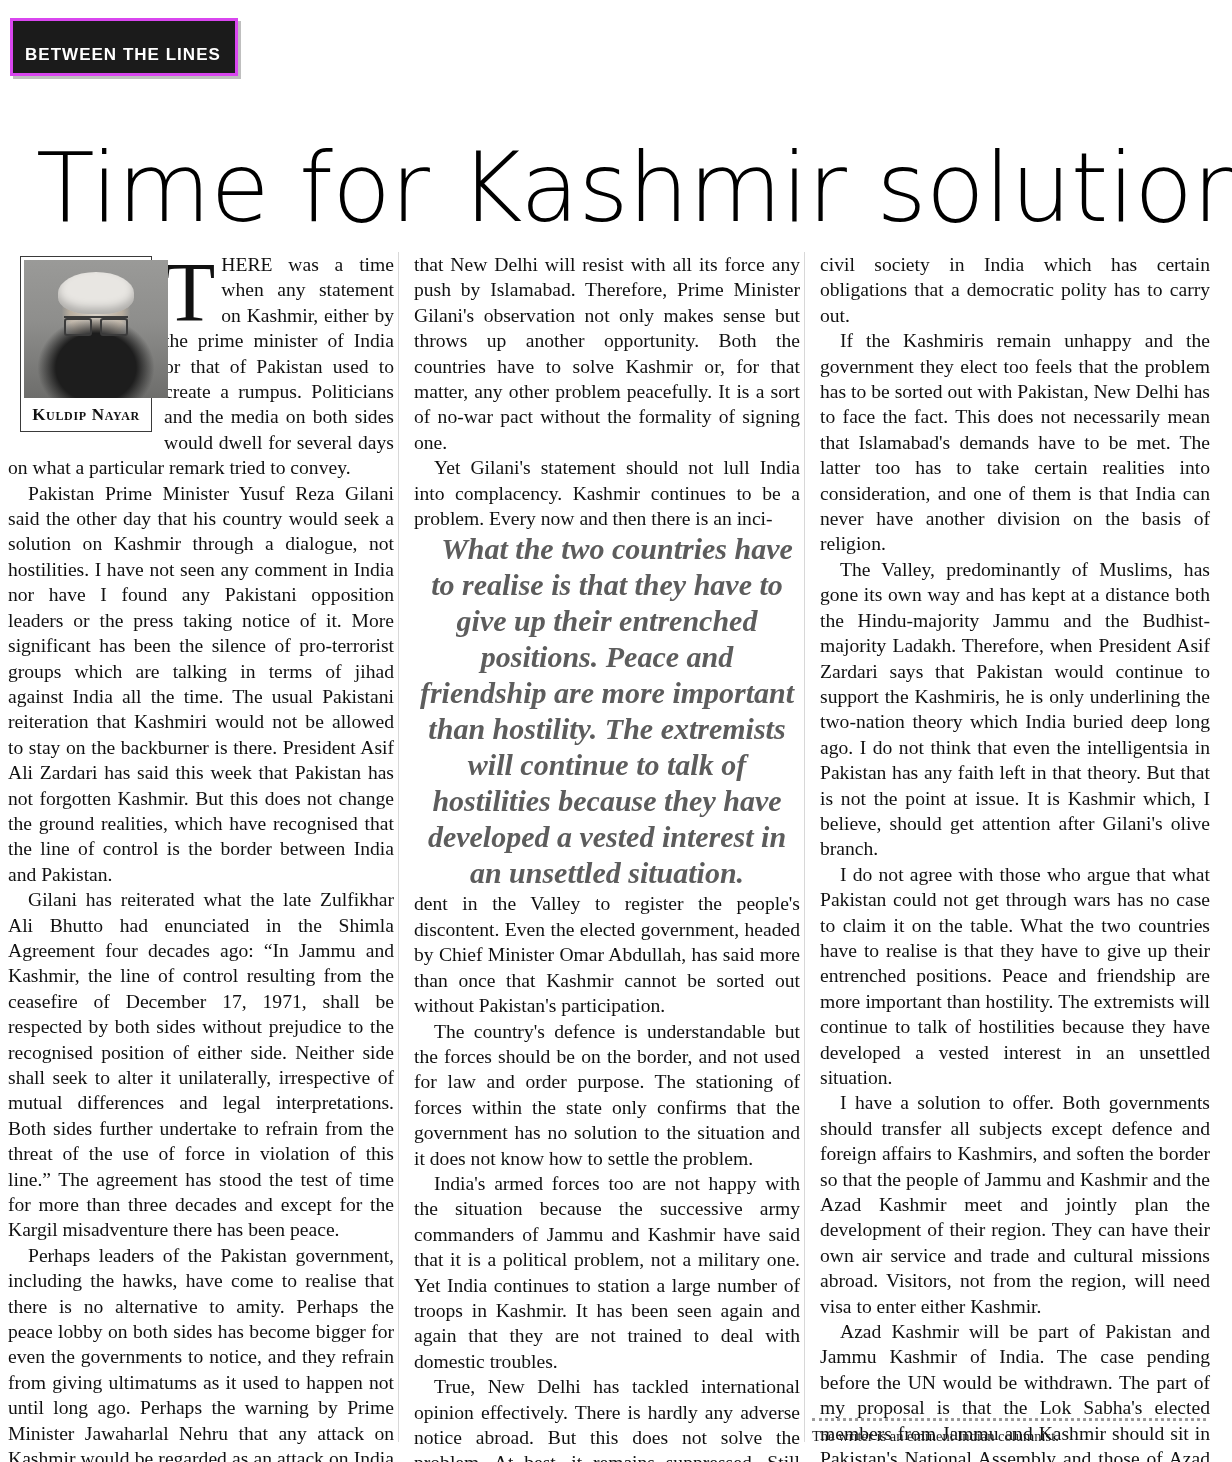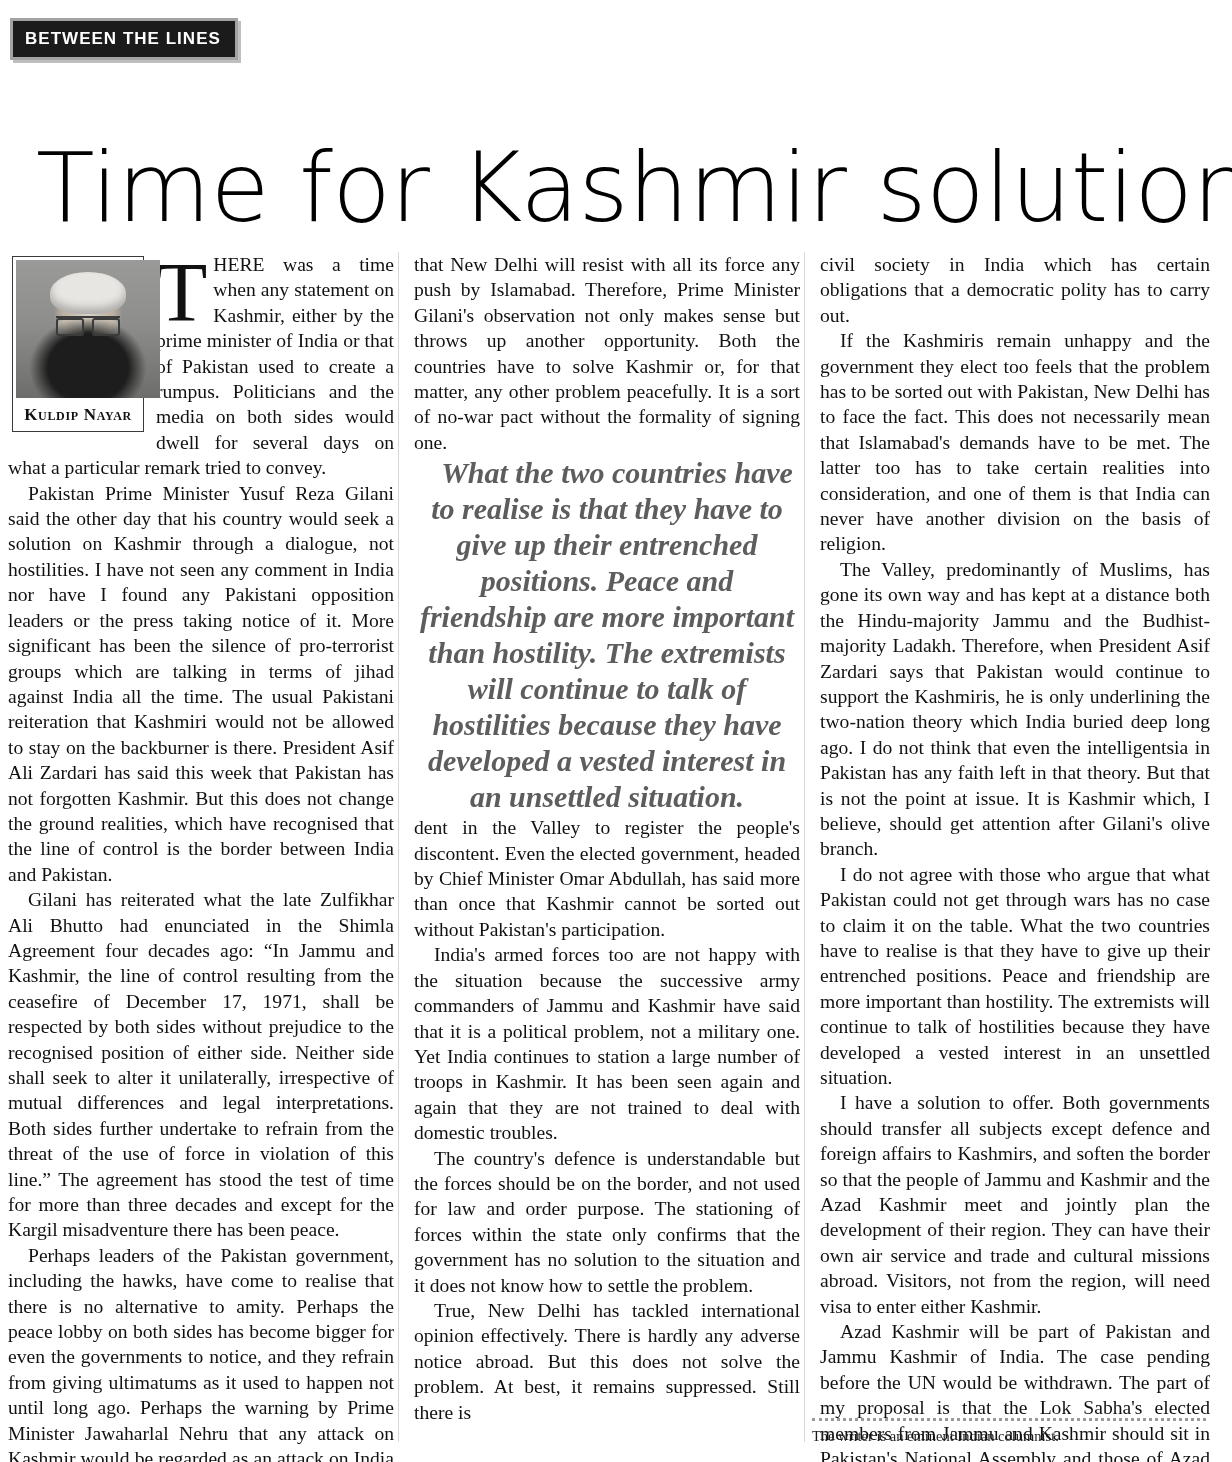--- a/index.html
+++ b/index.html
@@ -30,22 +30,22 @@
     top: 18px;
   }
   .kicker {
     display: inline-block;
     background: #1b1b1b;
     color: #ffffff;
     font-family: "Liberation Sans", sans-serif;
     font-weight: bold;
     font-size: 17px;
     letter-spacing: 0.06em;
-    padding: 8px 14px 8px 12px;
-    border: 3px solid #a3a3a3;
+    padding: 24px 14px 8px 12px;
+    border: 3px solid #d946ef;
     box-shadow: 3px 3px 0 rgba(0,0,0,0.25);
   }
 
   
   .headline {
     position: absolute;
     left: 36px;
     top: 72px;
     width: 1180px;
     font-family: "DejaVu Sans", sans-serif;
@@ -82,21 +82,21 @@
   .col p {
     margin: 0;
     text-indent: 20px;
   }
   .col p.first { text-indent: 0; }
 
   
   .author-box {
     float: left;
     width: 132px;
-    margin: 4px 12px 2px 4px;
+    margin: 4px 12px 2px 12px;
     border: 1px solid #3a3a3a;
     padding: 3px 3px 2px 3px;
     box-sizing: border-box;
     background: #fff;
   }
   .author-photo {
     width: 144px;
     height: 138px;
     background: #6f6f6f;
     position: relative;
@@ -225,26 +225,27 @@
       </div>
 
       <p class="first"><span class="dropcap">T</span><span>HERE was a time when any statement on Kashmir, either by the prime minister of India or that of Pakistan used to create a rumpus. Politicians and the media on both sides would dwell for several days on what a particular remark tried to convey.</span></p>
       <p>Pakistan Prime Minister Yusuf Reza Gilani said the other day that his country would seek a solution on Kashmir through a dialogue, not hostilities. I have not seen any comment in India nor have I found any Pakistani opposition leaders or the press taking notice of it. More significant has been the silence of pro-terrorist groups which are talking in terms of jihad against India all the time. The usual Pakistani reiteration that Kashmiri would not be allowed to stay on the backburner is there. President Asif Ali Zardari has said this week that Pakistan has not forgotten Kashmir. But this does not change the ground realities, which have recognised that the line of control is the border between India and Pakistan.</p>
       <p>Gilani has reiterated what the late Zulfikhar Ali Bhutto had enunciated in the Shimla Agreement four decades ago: “In Jammu and Kashmir, the line of control resulting from the ceasefire of December 17, 1971, shall be respected by both sides without prejudice to the recognised position of either side. Neither side shall seek to alter it unilaterally, irrespective of mutual differences and legal interpretations. Both sides further undertake to refrain from the threat of the use of force in violation of this line.” The agreement has stood the test of time for more than three decades and except for the Kargil misadventure there has been peace.</p>
       <p>Perhaps leaders of the Pakistan government, including the hawks, have come to realise that there is no alternative to amity. Perhaps the peace lobby on both sides has become bigger for even the governments to notice, and they refrain from giving ultimatums as it used to happen not until long ago. Perhaps the warning by Prime Minister Jawaharlal Nehru that any attack on Kashmir would be regarded as an attack on India has gone home. Three wars, plus the misadventure at Kargil have proved</p>
     </div>
 
     <div class="col col-2">
       <p class="first">that New Delhi will resist with all its force any push by Islamabad. Therefore, Prime Minister Gilani's observation not only makes sense but throws up another opportunity. Both the countries have to solve Kashmir or, for that matter, any other problem peacefully. It is a sort of no-war pact without the formality of signing one.</p>
+      <p>Yet Gilani's statement should not lull India into complacency. Kashmir continues to be a problem. Every now and then there is an inci-</p>
 
       <p class="pullquote">What the two countries have to realise is that they have to give up their entrenched positions. Peace and friendship are more important than hostility. The extremists will continue to talk of hostilities because they have developed a vested interest in an unsettled situation.</p>
 
       <p class="first">dent in the Valley to register the people's discontent. Even the elected government, headed by Chief Minister Omar Abdullah, has said more than once that Kashmir cannot be sorted out without Pakistan's participation.</p>
+      <p>The country's defence is understandable but the forces should be on the border, and not used for law and order purpose. The stationing of forces within the state only confirms that the government has no solution to the situation and it does not know how to settle the problem.</p>
       <p>India's armed forces too are not happy with the situation because the successive army commanders of Jammu and Kashmir have said that it is a political problem, not a military one. Yet India continues to station a large number of troops in Kashmir. It has been seen  again and again that they are not trained to deal with domestic troubles.</p>
-      <p>The country's defence is understandable but the forces should be on the border, and not used for law and order purpose. The stationing of forces within the state only confirms that the government has no solution to the situation and it does not know how to settle the problem.</p>
       <p>True, New Delhi has tackled international opinion effectively. There is hardly any adverse notice abroad. But this does not solve the problem. At best, it remains suppressed. Still there is</p>
     </div>
 
     <div class="col col-3">
       <p class="first">civil society in India which has certain obligations that a democratic polity has to carry out.</p>
       <p>If the Kashmiris remain unhappy and the government they elect too feels that the problem has to be sorted out with Pakistan, New Delhi has to face the fact. This does not necessarily mean that Islamabad's demands have to be met. The latter too has to take certain realities into consideration, and one of them is that India can never have another division on the basis of religion.</p>
       <p>The Valley, predominantly of Muslims, has gone its own way and has kept at a distance both the Hindu-majority Jammu and the Budhist-majority Ladakh. Therefore, when President Asif Zardari says that Pakistan would continue to support the Kashmiris, he is only underlining the two-nation theory which India buried deep long ago. I do not think that even the intelligentsia in Pakistan has any faith left in that theory. But that is not the point at issue. It is Kashmir which, I believe, should get attention after Gilani's olive branch.</p>
       <p>I do not agree with those who argue that what Pakistan could not get through wars has no case to claim it on the table. What the two countries have to realise is that they have to give up their entrenched positions. Peace and friendship are more important than hostility. The extremists will continue to talk of hostilities because they have developed a vested interest in an unsettled situation.</p>
       <p>I have a solution to offer. Both governments should transfer all subjects except defence and foreign affairs to Kashmirs, and soften the border so that the people of Jammu and Kashmir and the Azad Kashmir meet and jointly plan the development of their region. They can have their own air service and trade and cultural missions abroad. Visitors, not from the region, will need visa to enter either Kashmir.</p>
       <p>Azad Kashmir will be part of Pakistan and Jammu Kashmir of India. The case pending before the UN would be withdrawn. The part of my proposal is that the Lok Sabha's elected members from Jammu and Kashmir should sit in Pakistan's National Assembly and those of Azad Kashmir in India's Lok Sabha. This is aimed at setting a pattern for the two countries to come closer in the future.</p>

